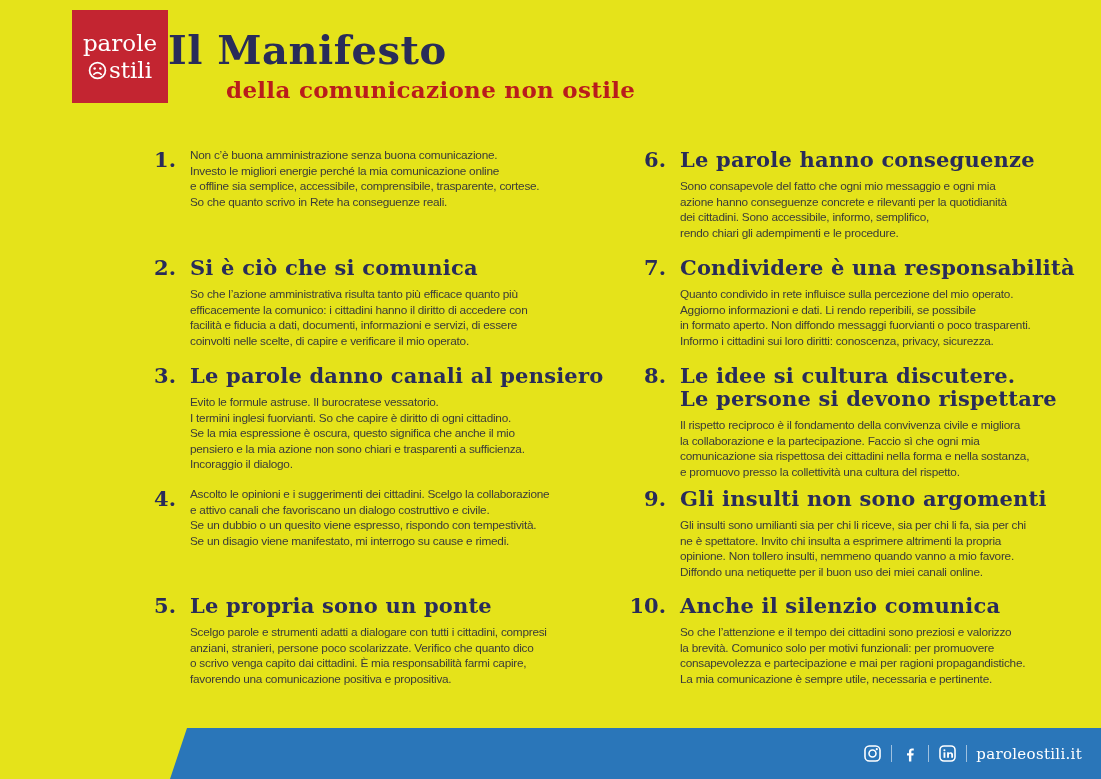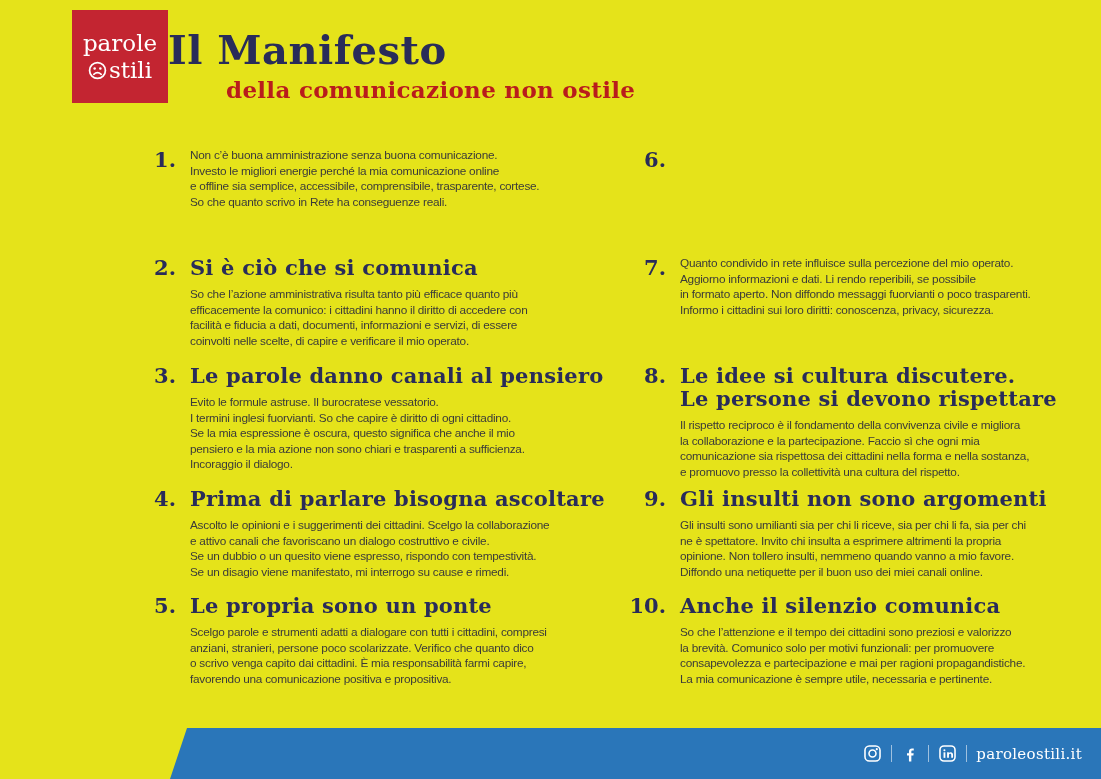--- a/index.html
+++ b/index.html
@@ -139,46 +139,51 @@
       <div class="item-body">Evito le formule astruse. Il burocratese vessatorio.
 I termini inglesi fuorvianti. So che capire è diritto di ogni cittadino.
 Se la mia espressione è oscura, questo significa che anche il mio
 pensiero e la mia azione non sono chiari e trasparenti a sufficienza.
 Incoraggio il dialogo.</div>
     </div>
   </div>
   <div class="item col-left row4">
     <div class="item-num">4.</div>
     <div>
-      <div class="item-title">Prima di parlare bisogna ascoltare</div>
       <div class="item-body">Ascolto le opinioni e i suggerimenti dei cittadini. Scelgo la collaborazione
 e attivo canali che favoriscano un dialogo costruttivo e civile.
 Se un dubbio o un quesito viene espresso, rispondo con tempestività.
 Se un disagio viene manifestato, mi interrogo su cause e rimedi.</div>
     </div>
   </div>
   <div class="item col-left row5">
     <div class="item-num">5.</div>
     <div>
       <div class="item-title">Le propria sono un ponte</div>
       <div class="item-body">Scelgo parole e strumenti adatti a dialogare con tutti i cittadini, compresi
 anziani, stranieri, persone poco scolarizzate. Verifico che quanto dico
 o scrivo venga capito dai cittadini. È mia responsabilità farmi capire,
 favorendo una comunicazione positiva e propositiva.</div>
     </div>
   </div>
 
   <div class="item col-right row1">
     <div class="item-num">6.</div>
     <div>
+      <div class="item-title">Le parole hanno conseguenze</div>
+      <div class="item-body">Sono consapevole del fatto che ogni mio messaggio e ogni mia
+azione hanno conseguenze concrete e rilevanti per la quotidianità
+dei cittadini. Sono accessibile, informo, semplifico,
+rendo chiari gli adempimenti e le procedure.</div>
     </div>
   </div>
   <div class="item col-right row2">
     <div class="item-num">7.</div>
     <div>
+      <div class="item-title">Condividere è una responsabilità</div>
       <div class="item-body">Quanto condivido in rete influisce sulla percezione del mio operato.
 Aggiorno informazioni e dati. Li rendo reperibili, se possibile
 in formato aperto. Non diffondo messaggi fuorvianti o poco trasparenti.
 Informo i cittadini sui loro diritti: conoscenza, privacy, sicurezza.</div>
     </div>
   </div>
   <div class="item col-right row3">
     <div class="item-num">8.</div>
     <div>
       <div class="item-title">Le idee si cultura discutere.

